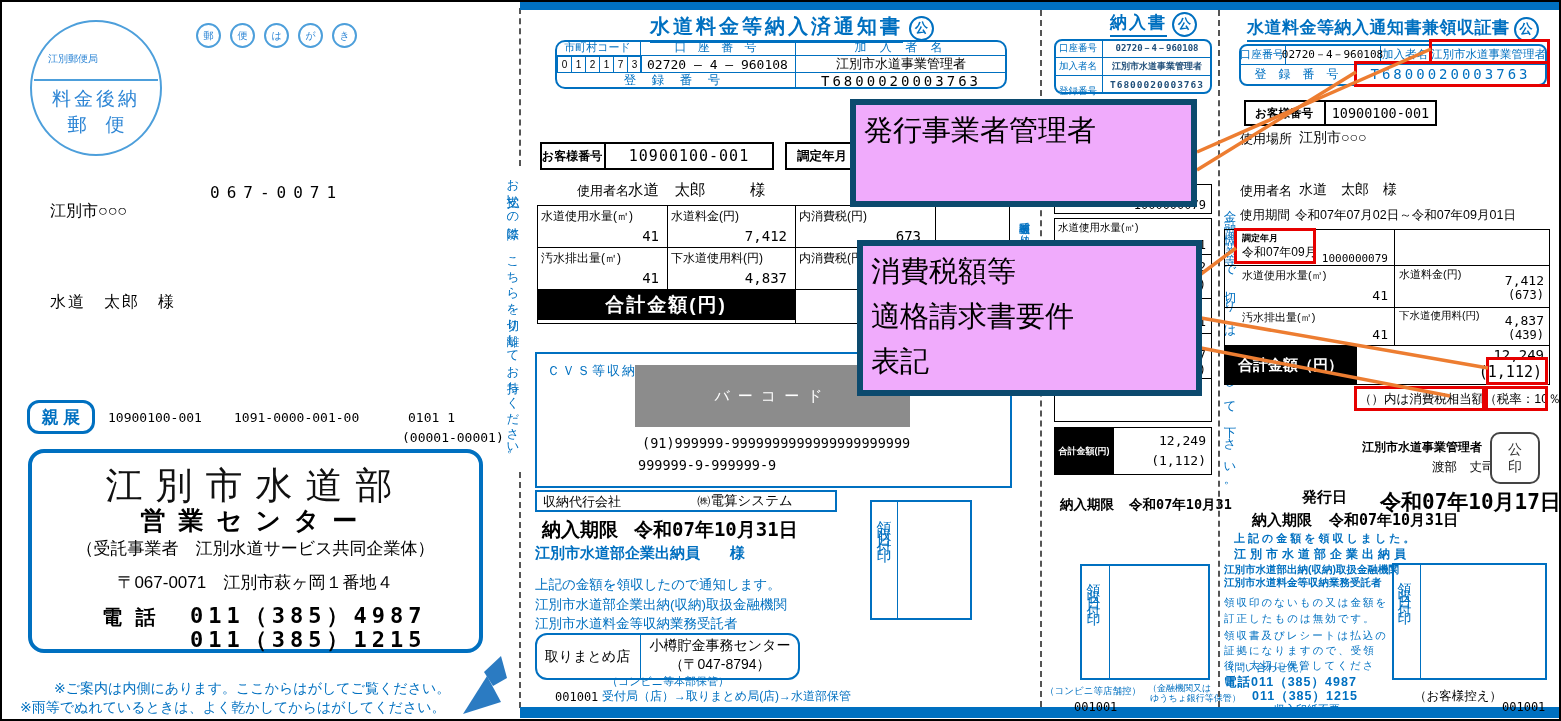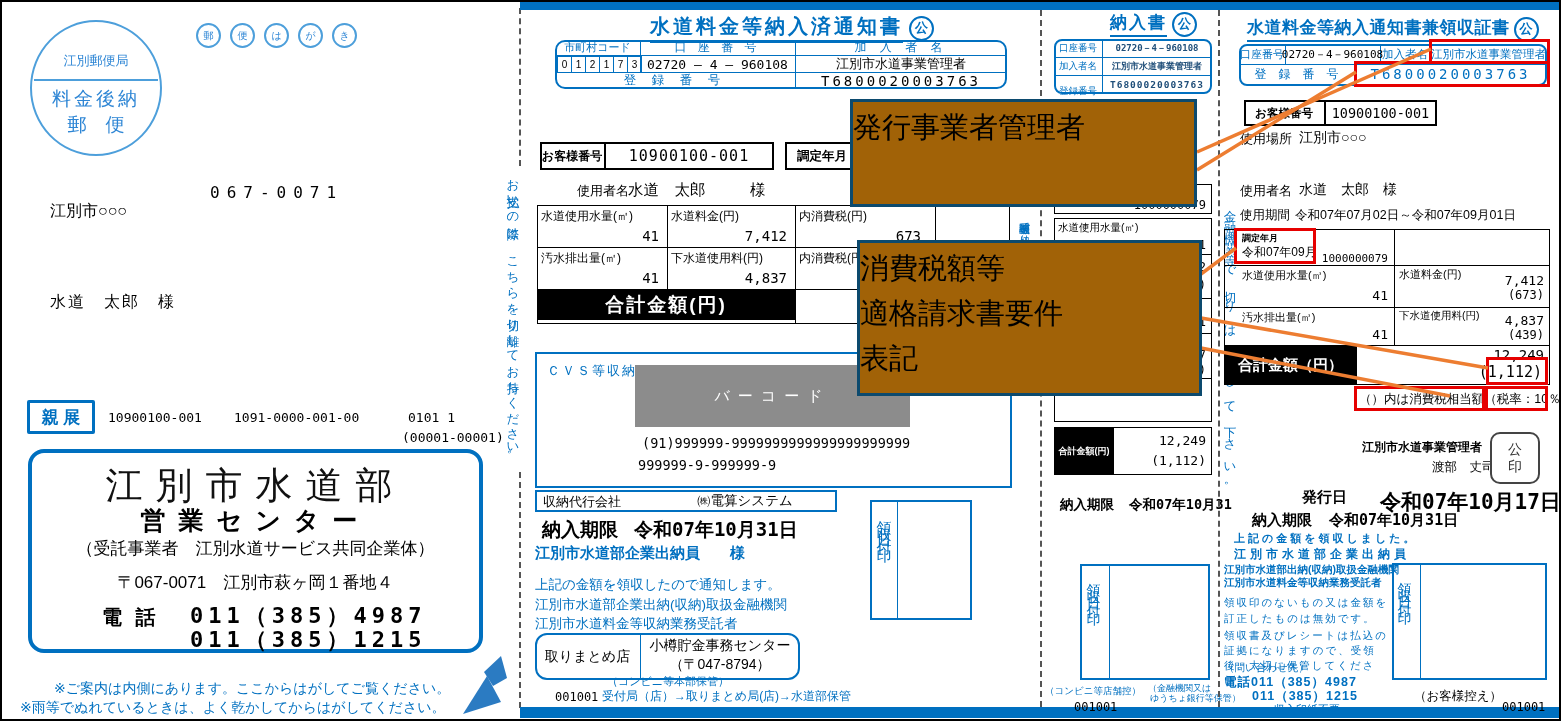--- a/index.html
+++ b/index.html
@@ -17,51 +17,51 @@
   .hl{position:absolute;height:0;border-top:1.5px solid #000}
   .vl{position:absolute;width:0;border-left:1.5px solid #000}
   .hlb{position:absolute;height:0;border-top:1.5px solid #0070C0}
   .vlb{position:absolute;width:0;border-left:1.5px solid #0070C0}
   .blk{background:#000;color:#fff;display:flex;align-items:center;justify-content:center}
   .ctr{display:flex;align-items:center;justify-content:center;text-align:center}
   .rt{text-align:right}
   .pub{width:21px;height:21px;border:2px solid #0070C0;border-radius:50%;color:#0070C0;
        font-size:13px;font-weight:bold;display:inline-flex;align-items:center;justify-content:center;flex:none}
   .tit{font-weight:bold;color:#0070C0;border-bottom:2px solid #0070C0;padding-bottom:1px;white-space:nowrap}
-  .callout{position:absolute;background:#a16207;border:3px solid #0c4a6e;box-sizing:border-box;
-           color:#000;font-size:29px;line-height:1.55;padding:3px 0;z-index:30;white-space:nowrap}
+  .callout{position:absolute;background:#f0abfc;border:6px solid #0c4a6e;box-sizing:border-box;
+           color:#000;font-size:29px;line-height:1.55;padding:3px 8px;z-index:30;white-space:nowrap}
   .red{position:absolute;border:3px solid #E60000;box-sizing:border-box;z-index:20}
   .nw{white-space:nowrap}
 </style>
 </head>
 <body>
 
 <div id="root">
 
   <div class="a" style="left:0;top:0;width:518px;height:717px">
 
     <div class="a" style="left:28px;top:18px;width:128px;height:132px;border:2px solid #4D9FDB;border-radius:50%;color:#2E86D5">
-      <div class="a nw" style="left:0;width:128px;top:30px;text-align:center;font-size:13px">江別郵便局</div>
+      <div class="a nw" style="left:16px;width:128px;top:30px;font-size:10px">江別郵便局</div>
       <div class="a" style="left:2px;top:57px;width:124px;border-top:2px solid #4D9FDB"></div>
       <div class="a nw" style="left:0;width:128px;top:64px;text-align:center;font-size:19px;letter-spacing:3px">料金後納</div>
       <div class="a nw" style="left:0;width:128px;top:90px;text-align:center;font-size:19px">郵　便</div>
     </div>
 
     <div class="a" style="left:194px;top:21px;display:flex;gap:9px">
       <span class="ctr" style="width:25px;height:25px;border:2px solid #4D9FDB;border-radius:50%;font-size:10px;color:#2E86D5;box-sizing:border-box">郵</span>
       <span class="ctr" style="width:25px;height:25px;border:2px solid #4D9FDB;border-radius:50%;font-size:10px;color:#2E86D5;box-sizing:border-box">便</span>
       <span class="ctr" style="width:25px;height:25px;border:2px solid #4D9FDB;border-radius:50%;font-size:10px;color:#2E86D5;box-sizing:border-box">は</span>
       <span class="ctr" style="width:25px;height:25px;border:2px solid #4D9FDB;border-radius:50%;font-size:10px;color:#2E86D5;box-sizing:border-box">が</span>
       <span class="ctr" style="width:25px;height:25px;border:2px solid #4D9FDB;border-radius:50%;font-size:10px;color:#2E86D5;box-sizing:border-box">き</span>
     </div>
     <div class="a mono nw" style="left:208px;top:181px;font-size:16px;letter-spacing:7px">067-0071</div>
     <div class="a nw" style="left:48px;top:199px;font-size:16px">江別市○○○</div>
     <div class="a nw" style="left:48px;top:290px;font-size:16px;letter-spacing:2px">水道　太郎　様</div>
 
-    <div class="a ctr" style="left:25px;top:398px;width:68px;height:34px;border:3px solid #0070C0;border-radius:2px;box-sizing:border-box">
+    <div class="a ctr" style="left:25px;top:398px;width:68px;height:34px;border:3px solid #0070C0;border-radius:12px;box-sizing:border-box">
       <span class="b nw" style="font-size:17px;font-weight:bold">親 展</span>
     </div>
     <div class="a mono nw" style="left:106px;top:408px;font-size:13px">10900100-001</div>
     <div class="a mono nw" style="left:232px;top:408px;font-size:13px">1091-0000-001-00</div>
     <div class="a mono nw" style="left:406px;top:408px;font-size:13px">0101 1</div>
     <div class="a mono nw" style="left:400px;top:428px;font-size:13px">(00001-00001)</div>
 
     <div class="a" style="left:26px;top:447px;width:455px;height:204px;border:4px solid #0070C0;border-radius:16px;box-sizing:border-box">
       <div class="a nw" style="left:0;width:447px;top:8px;text-align:center;font-size:37px;letter-spacing:13px;color:#111">江別市水道部</div>
       <div class="a nw" style="left:0;width:447px;top:51px;text-align:center;font-size:25px;font-weight:bold;letter-spacing:13px">営業センター</div>

